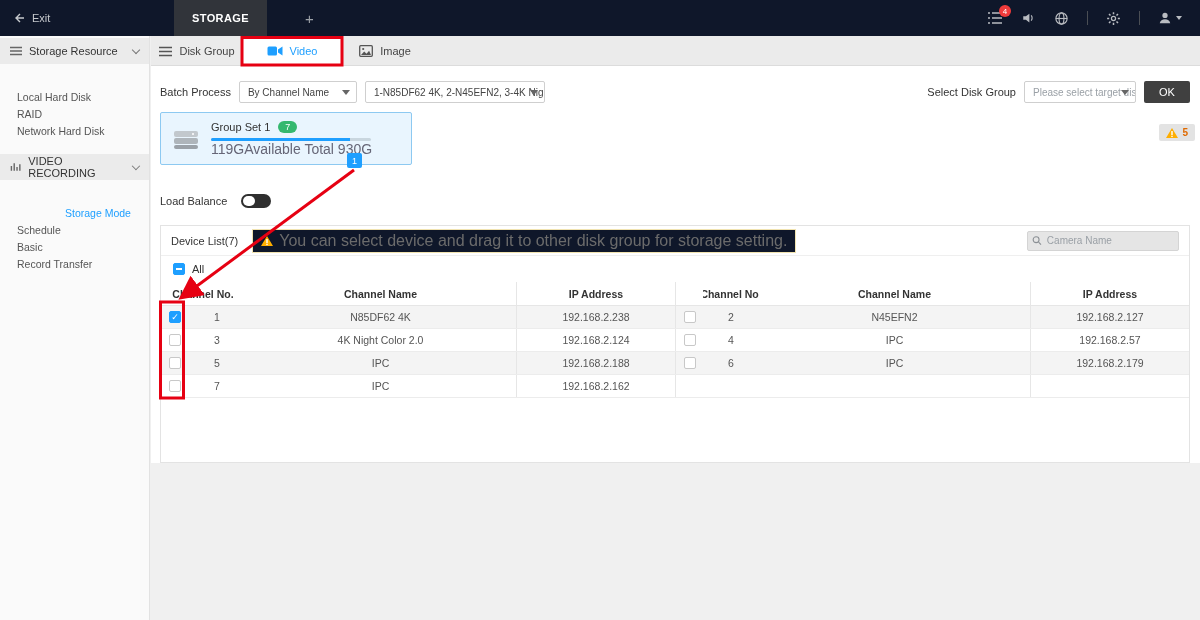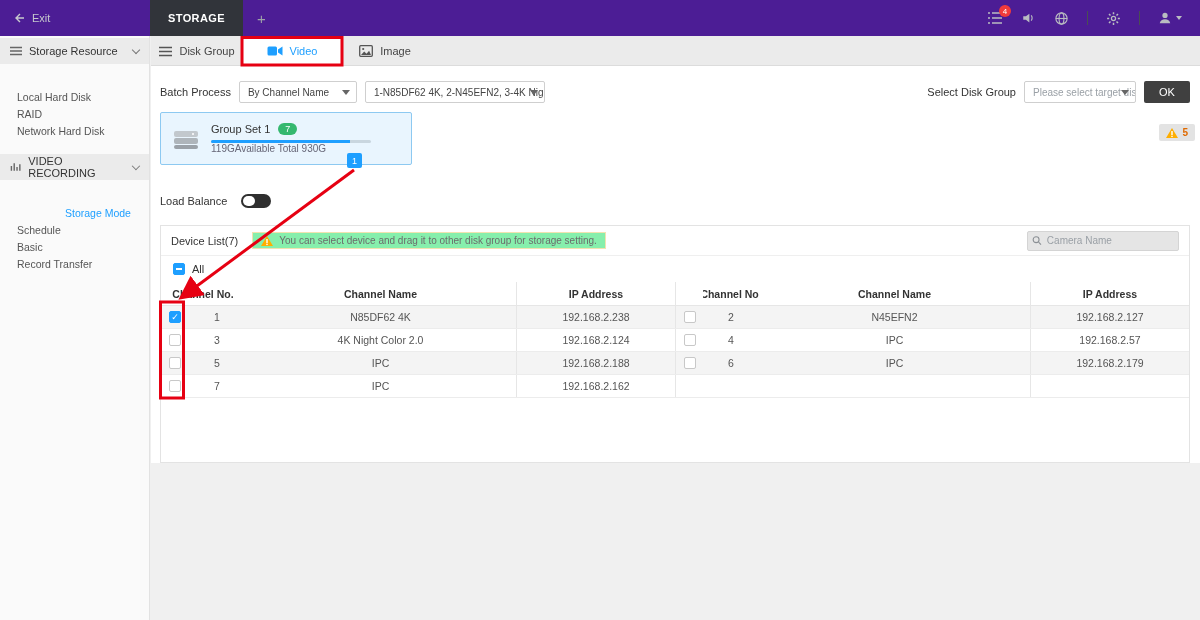--- a/index.html
+++ b/index.html
@@ -3,21 +3,21 @@
 <meta charset="utf-8">
 <style>
   * { box-sizing: border-box; margin: 0; padding: 0; }
   html,body { width:1200px; height:620px; }
   body {
     position: relative; overflow: hidden;
     font-family: "Liberation Sans", sans-serif;
     font-size: 11px; color: #333; background: #f0f0f0;
   }
   
-  .topbar { position:absolute; top:0; left:0; width:1200px; height:36px; background:#4c1d95; display:flex; align-items:center; color:#c6c9cd; z-index:10;}
+  .topbar { position:absolute; top:0; left:0; width:1200px; height:36px; background:#0f172a; display:flex; align-items:center; color:#c6c9cd; z-index:10;gap:24px;}
   .exit { width:150px; display:flex; align-items:center; gap:7px; padding-left:13px; cursor:pointer; }
   .app-tab { height:36px; display:flex; align-items:center; padding:0 18px; background:#31343a; color:#fff; font-weight:bold; letter-spacing:.4px; cursor:pointer;}
   .add-tab { padding:0 14px; font-size:15px; color:#9ea3a9; cursor:pointer;}
   .top-icons { margin-left:auto; display:flex; align-items:center; gap:18px; padding-right:18px; }
   .ticon { position:relative; display:flex; align-items:center; justify-content:center; cursor:pointer;}
   .nbadge { position:absolute; top:-6px; right:-8px; background:#f03b3b; color:#fff; font-size:8px; min-width:12px; height:12px; border-radius:6px; display:flex; align-items:center; justify-content:center; padding:0 2px;}
   .vsep { width:1px; height:14px; background:#4a4e54; }
   .caret-sm { width:0; height:0; border-left:3.5px solid transparent; border-right:3.5px solid transparent; border-top:4px solid #b9bcc1; margin-left:4px;}
   
   .sidebar { position:absolute; top:36px; left:0; width:150px; height:584px; background:#fafafa; border-right:1px solid #e2e2e2; z-index:5;}
@@ -43,32 +43,32 @@
   .select.placeholder { color:#9aa0a6; }
   .ok-btn { height:22px; width:46px; background:#404040; color:#fff; border:none; border-radius:2px; font-size:11px; font-family:inherit; cursor:pointer;}
   .right-group { margin-left:auto; display:flex; align-items:center; gap:8px; }
   
   .group-card { position:absolute; top:76px; left:9px; width:252px; height:53px; background:#e9f5fe; border:1px solid #8dc9f1; border-radius:2px; display:flex; align-items:center; padding:1px 10px; gap:10px; cursor:pointer;}
   .gc-title-row { display:flex; align-items:center; gap:8px; }
   .gc-title { color:#333; }
   .pill { background:#35b86f; color:#fff; font-size:9px; border-radius:8px; padding:1px 7px; }
   .progress { margin-top:5px; width:160px; height:3px; background:#c9d6df; border-radius:2px; overflow:hidden; }
   .progress > div { height:100%; background:#1e9fff; }
-  .gc-cap { font-size:10px; color:#667; }
+  .gc-cap { font-size:14px; color:#667; }
   .drag-badge { position:absolute; top:117px; left:196px; width:15px; height:15px; background:#1e9fff; color:#fff; font-size:9px; display:flex; align-items:center; justify-content:center; border-radius:2px; z-index:6;}
   .alert-badge { position:absolute; top:88px; right:5px; height:17px; padding:0 7px; background:#e3e3e3; border-radius:2px; display:flex; align-items:center; gap:4px; font-size:10px; }
   .alert-badge .cnt { color:#e06a00; font-weight:bold; }
   
   .lb-row { position:absolute; top:158px; left:9px; display:flex; align-items:center; gap:14px; }
   .toggle { width:30px; height:14px; background:#2f2f2f; border-radius:7px; position:relative; cursor:pointer;}
   .toggle .knob { position:absolute; left:2px; top:2px; width:12px; height:10px; background:#fff; border-radius:5px; }
   
   .panel { position:absolute; top:189px; left:9px; right:10px; height:238px; background:#fff; border:1px solid #e3e3e3; }
   .panel-head { height:30px; display:flex; align-items:center; padding:0 10px; gap:14px; border-bottom:1px solid #efefef; }
-  .hint { background:#86efac; border:1px solid #f1e3b0; color:#6b6b6b; font-size:10px; padding:2px 8px; display:flex; gap:6px; align-items:center; }
+  .hint { background:#0f172a; border:1px solid #f1e3b0; color:#6b6b6b; font-size:16px; padding:2px 8px; display:flex; gap:6px; align-items:center; }
   .search { margin-left:auto; width:152px; height:20px; border:1px solid #d4d4d4; border-radius:2px; display:flex; align-items:center; padding:0 4px; gap:5px; background:#e5e5e5;}
   .search input { border:none; outline:none; width:100%; font-size:10px; color:#555; font-family:inherit; background:transparent;}
   .search input::placeholder { color:#9aa0a6; }
   .all-row { height:26px; display:flex; align-items:center; gap:7px; padding-left:12px; }
   .grid-head, .dl-row { display:grid; grid-template-columns:28px 56px 1fr 159px 28px 56px 1fr 159px; }
   .grid-head { height:24px; border-bottom:1px solid #e6e6e6; font-weight:bold; color:#333; }
   .grid-head > div, .dl-row > div { display:flex; align-items:center; justify-content:center; font-size:10.5px; overflow:hidden; white-space:nowrap;}
   .grid-head .h-no { grid-column: span 2; }
   .dl-row { height:23px; border-bottom:1px solid #ececec; background:#fff; cursor:pointer;}
   .dl-row:nth-child(even) { background:#f4f4f4; }

